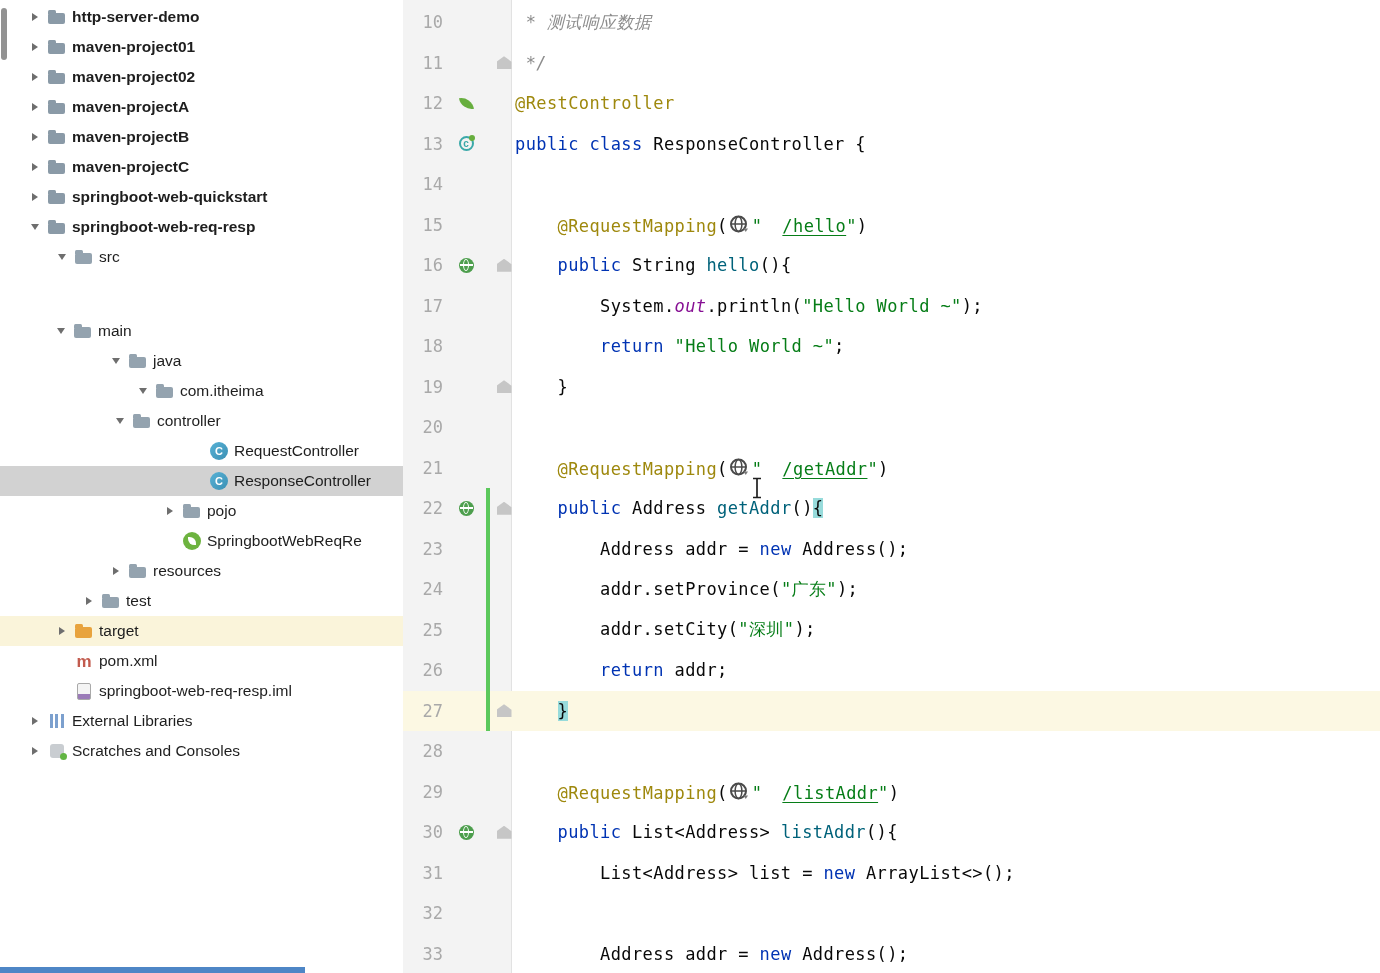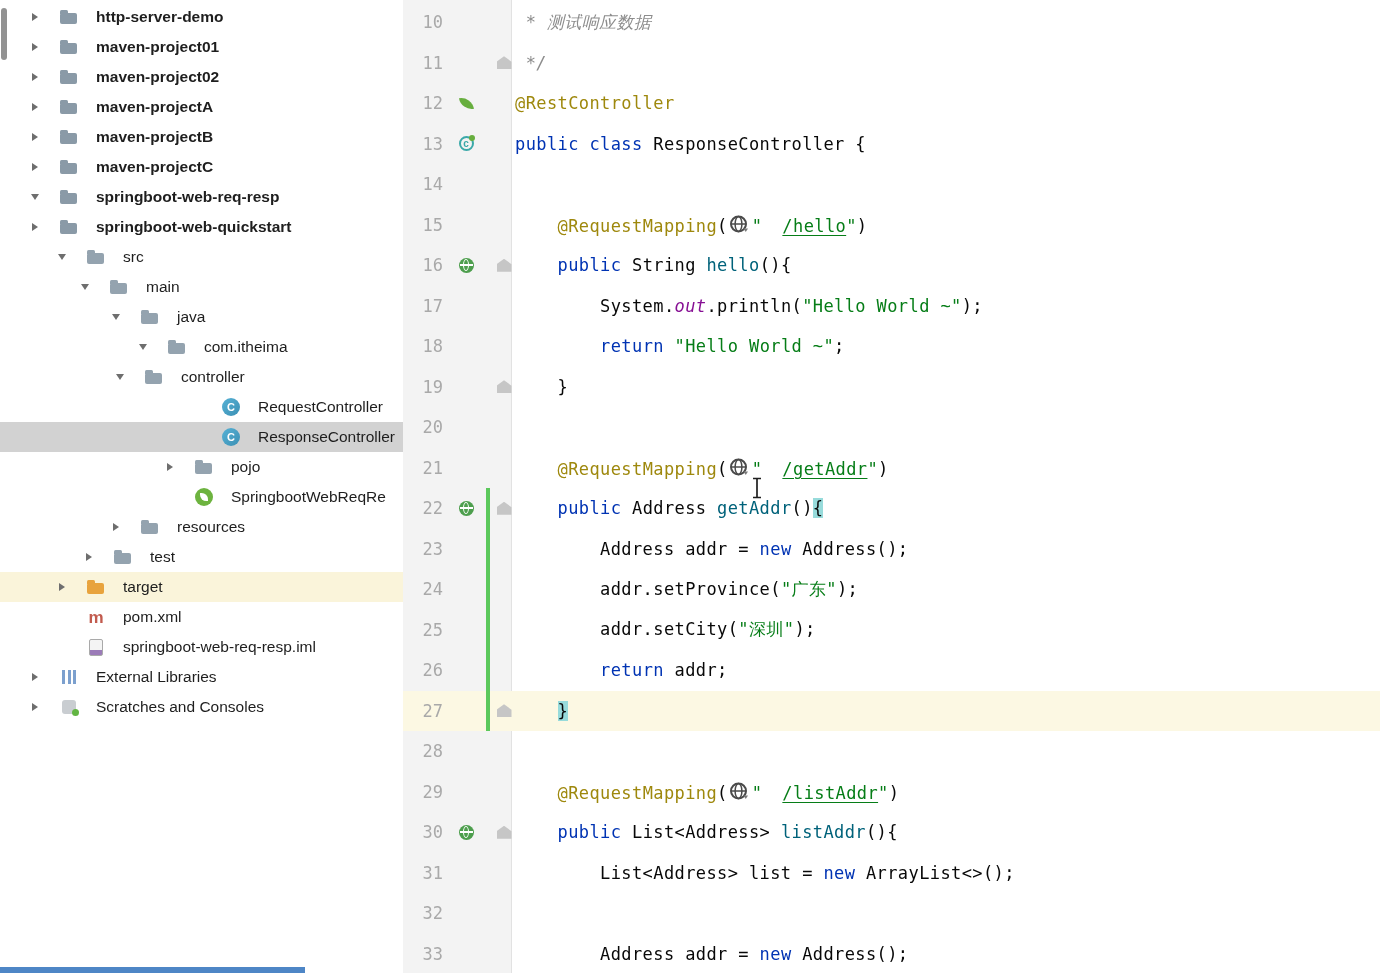--- a/index.html
+++ b/index.html
@@ -8,21 +8,21 @@
     background:#fff;font-family:"Liberation Sans",sans-serif;
     -webkit-font-smoothing:antialiased;
   }
 
   
   .tree-panel{
     position:absolute;left:0;top:0;width:403px;height:973px;
     background:#fff;overflow:hidden;z-index:2;
   }
   .tree-rows{padding-top:2px;}
-  .tree-row{height:30px;display:flex;align-items:center;white-space:nowrap;cursor:default;gap:12px;}
+  .tree-row{height:30px;display:flex;align-items:center;white-space:nowrap;cursor:default;}
   .tree-row.selected{background:#D2D2D2;}
   .tree-row.highlighted{background:#FAF4DA;}
   .chev{width:26px;flex:0 0 26px;height:30px;display:inline-flex;align-items:center;justify-content:center;}
   .chev.collapsed::before{content:"";border-left:6px solid #6E6E6E;border-top:4.5px solid transparent;border-bottom:4.5px solid transparent;}
   .chev.expanded::before{content:"";border-top:6px solid #6E6E6E;border-left:4.5px solid transparent;border-right:4.5px solid transparent;}
   .ticon{width:18px;height:18px;flex:0 0 18px;margin-right:6px;position:relative;display:inline-flex;align-items:center;justify-content:center;}
 
   
   .i-module-folder::before,.i-folder::before,.i-package-folder::before,.i-excluded-folder::before{
     content:"";position:absolute;left:0;top:5px;width:17px;height:11px;background:#94A3AF;border-radius:2px;}
@@ -126,35 +126,35 @@
         <span class="chev collapsed"></span>
         <span class="ticon i-module-folder"></span>
         <span class="tlabel bold">maven-projectB</span>
       </div>
       <div class="tree-row" style="padding-left: 22px;">
         <span class="chev collapsed"></span>
         <span class="ticon i-module-folder"></span>
         <span class="tlabel bold">maven-projectC</span>
       </div>
       <div class="tree-row" style="padding-left: 22px;">
+        <span class="chev collapsed"></span>
+        <span class="ticon i-module-folder"></span>
+        <span class="tlabel bold">springboot-web-quickstart</span>
+      </div>
+      <div class="tree-row" style="padding-left: 22px;">
         <span class="chev expanded"></span>
         <span class="ticon i-module-folder"></span>
         <span class="tlabel bold">springboot-web-req-resp</span>
-      </div>
-      <div class="tree-row" style="padding-left: 22px;">
-        <span class="chev collapsed"></span>
-        <span class="ticon i-module-folder"></span>
-        <span class="tlabel bold">springboot-web-quickstart</span>
       </div>
       <div class="tree-row" style="padding-left: 49px;">
         <span class="chev expanded"></span>
         <span class="ticon i-folder"></span>
         <span class="tlabel">src</span>
       </div>
-      <div class="tree-row" style="padding-left: 72px;">
+      <div class="tree-row" style="padding-left: 48px; margin-top: 44px;">
         <span class="chev expanded"></span>
         <span class="ticon i-folder"></span>
         <span class="tlabel">main</span>
       </div>
       <div class="tree-row" style="padding-left: 103px;">
         <span class="chev expanded"></span>
         <span class="ticon i-folder"></span>
         <span class="tlabel">java</span>
       </div>
       <div class="tree-row" style="padding-left: 130px;">

